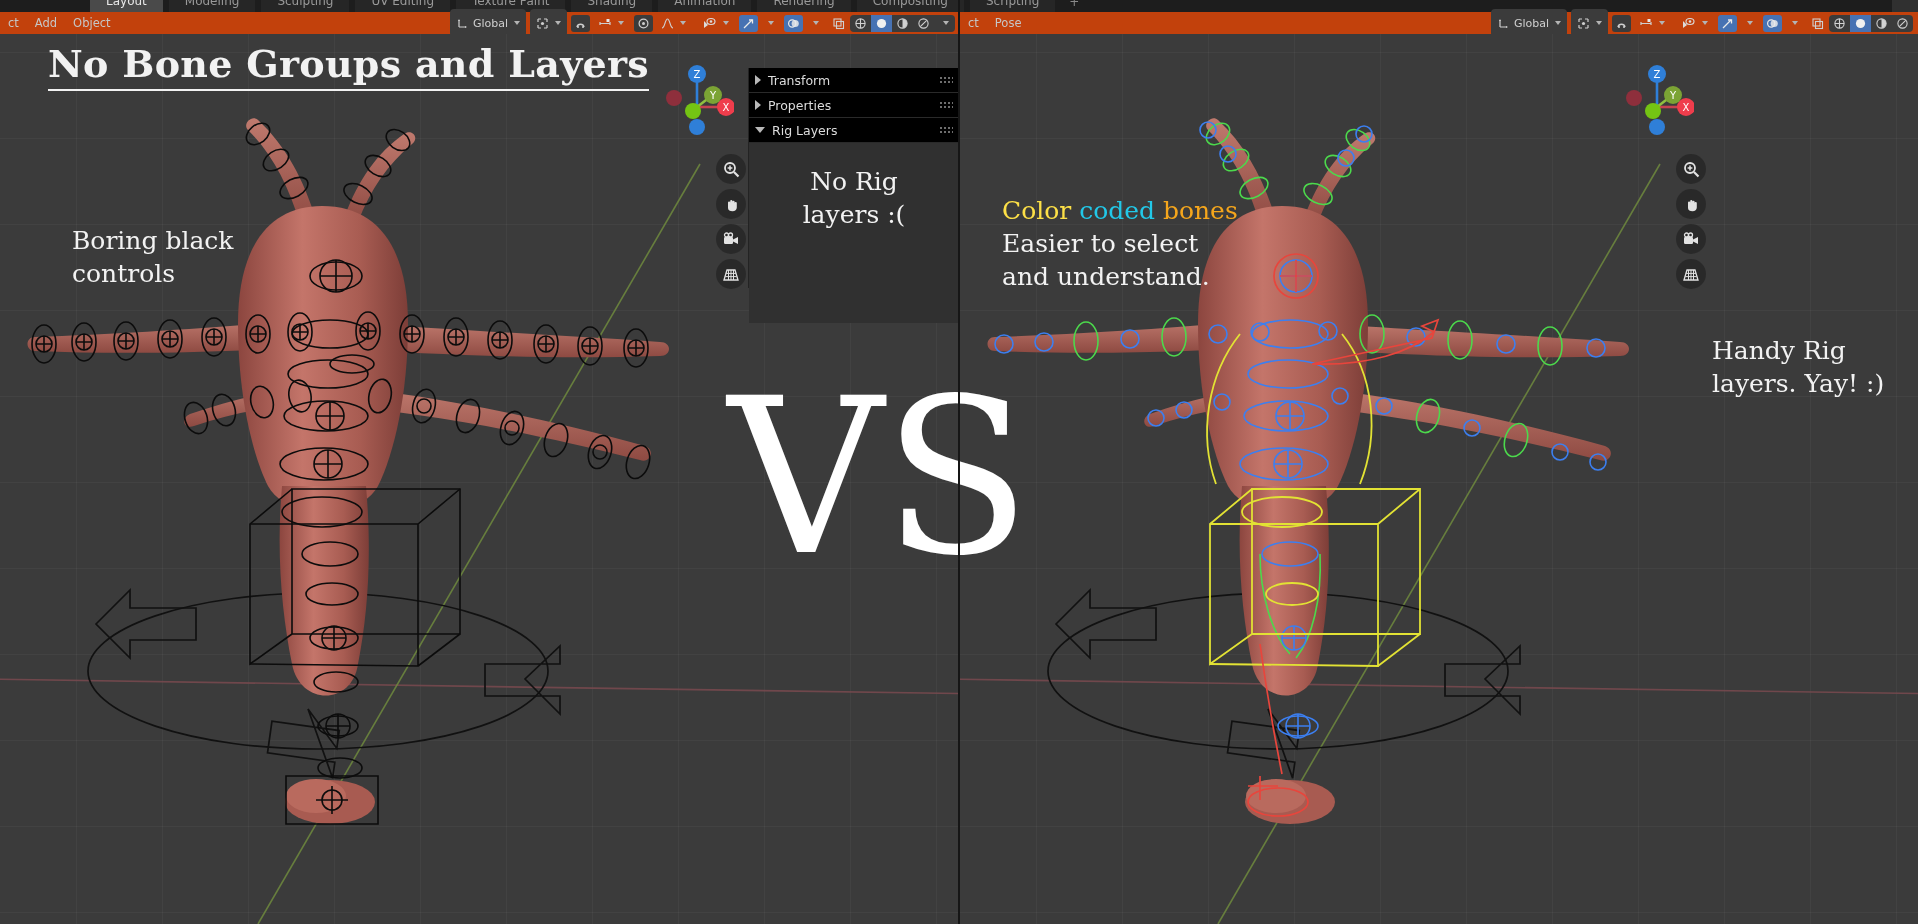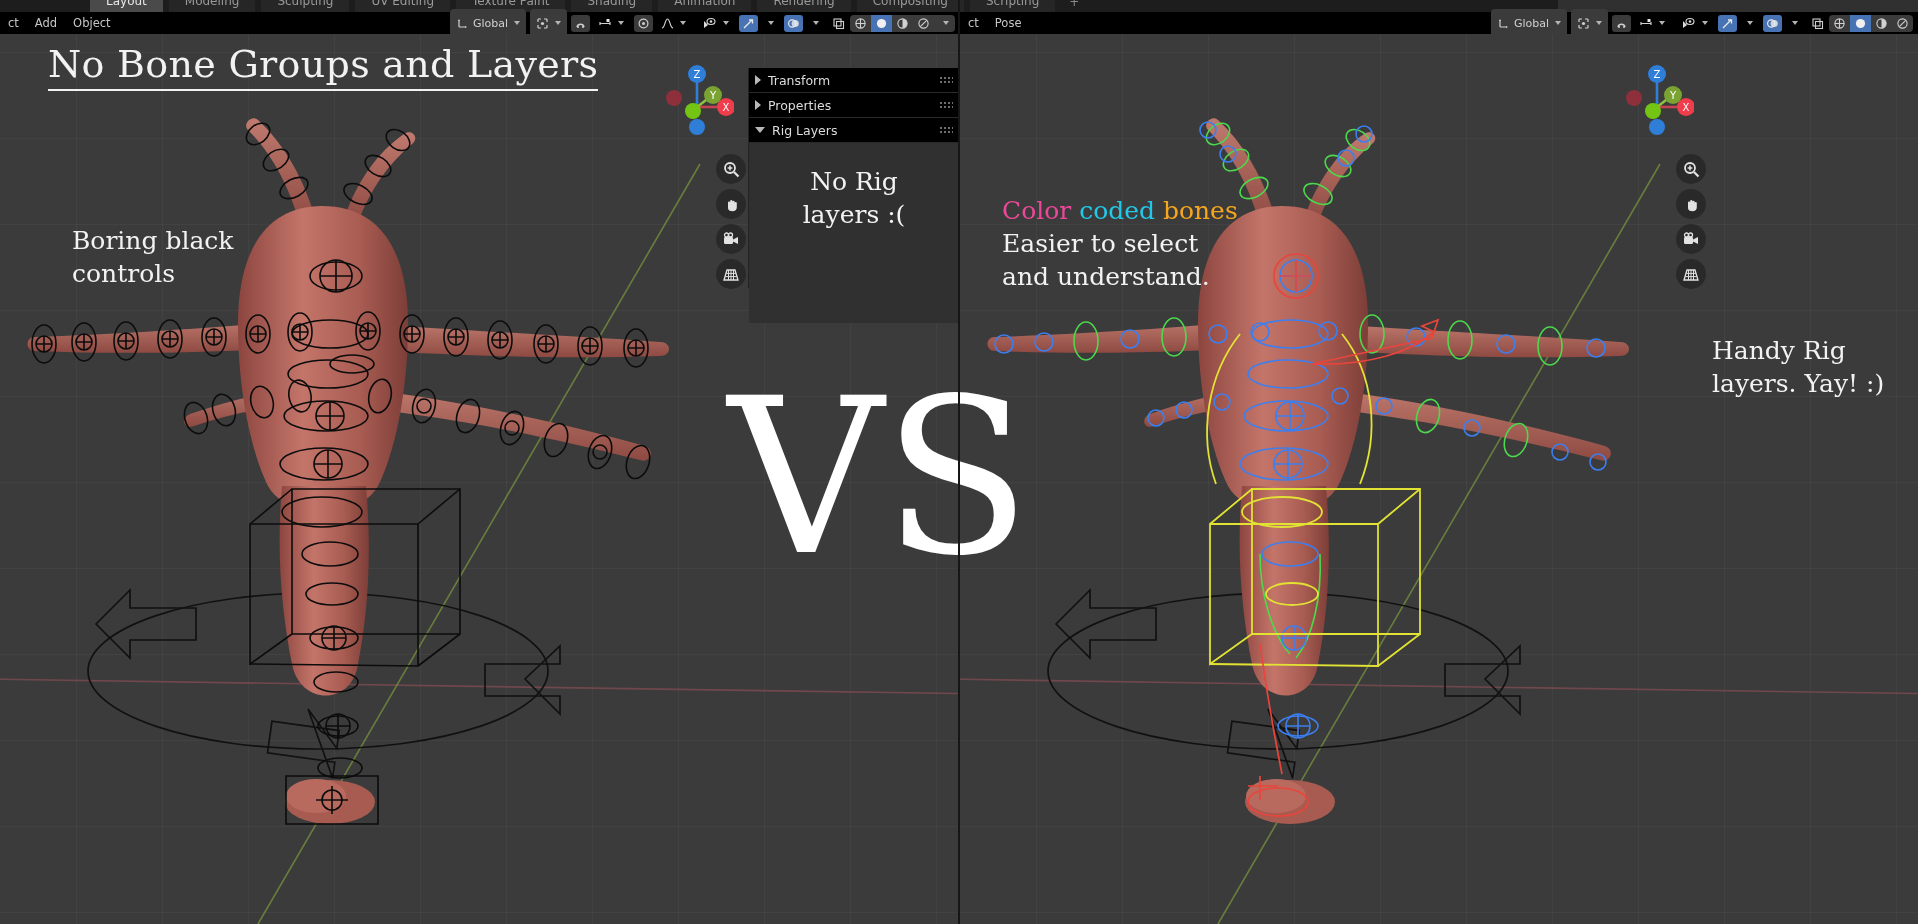--- a/index.html
+++ b/index.html
@@ -1,27 +1,27 @@
 <!DOCTYPE html>
 <html><head>
 <meta charset="utf-8">
 <style>
   html,body{margin:0;padding:0;background:#1d1d1d;}
   body{width:1918px;height:924px;overflow:hidden;font-family:"DejaVu Sans",sans-serif;}
   .app{position:relative;width:1918px;height:924px;background:#303030;}
 
   
-  .topbar{position:absolute;left:0;top:0;width:1558px;height:12px;background:#1d1d1d;overflow:hidden;}
+  .topbar{position:absolute;left:0;top:0;width:1872px;height:12px;background:#1d1d1d;overflow:hidden;padding-left:20px;}
   .topbar .tabs{position:absolute;left:90px;top:-8px;display:flex;gap:6px;}
   .topbar .tab{font-size:12px;color:#9a9a9a;padding:3px 16px 4px;border-radius:4px 4px 0 0;background:#262626;white-space:nowrap;line-height:13px;}
   .topbar .tab.active{background:#4a4a4a;color:#e8e8e8;}
   .topbar .plus{font-size:12px;color:#8a8a8a;padding:3px 8px;}
 
   
-  .hdr{position:absolute;top:12px;height:22px;background:#000000;border-bottom:1px solid #232323;display:flex;align-items:center;}
+  .hdr{position:absolute;top:12px;height:22px;background:#c2410c;border-bottom:1px solid #232323;display:flex;align-items:center;}
   .hdr.left{left:0;width:960px;}
   .hdr.right{left:960px;width:958px;}
   .mnu{font-size:11.5px;color:#c6c6c6;padding:2px 8px;border-radius:3px;white-space:nowrap;}
   .mnu.clip{overflow:hidden;}
   .spacer{flex:1 1 auto;}
   .pill{display:flex;align-items:center;gap:4px;background:#3b3b3b;border-radius:4px;padding:6px 6px;height:16px;margin-right:4px;}
   .pill.flat{background:transparent;}
   .pill .lbl{font-size:11px;color:#cfcfcf;}
   .chev{display:inline-block;width:0;height:0;border-left:3.5px solid transparent;border-right:3.5px solid transparent;border-top:4px solid #b4b4b4;margin-left:2px;}
   .btnsm{width:19px;height:17px;border-radius:3px;background:#3b3b3b;display:flex;align-items:center;justify-content:center;margin-right:2px;}
@@ -523,21 +523,21 @@
           </svg>
       </div>
       <div class="vtool">
         <svg width="18" height="15" viewBox="0 0 18 15">
             <path d="M2 13 L5 3 L13 3 L16 13 Z" fill="none" stroke="#e2e2e2" stroke-width="1.3"></path>
             <path d="M4.1 6.4h9.8M3.3 9.6h11.4M6.5 3v10M11.5 3v10M9 3v10" stroke="#e2e2e2" stroke-width="1"></path>
           </svg>
       </div>
     </div>
 
-    <div class="bigtitle serif" style="left:48px;top:10px;">
+    <div class="bigtitle serif" style="left:48px;top:10px;font-weight:bold;">
       <u>No Bone Groups and Layers</u>
     </div>
     <div class="note serif" style="left:72px;top:190px;white-space:pre-line;">Boring black
 controls</div>
   </div>
 
   <div class="vp right">
     <div class="vpbg"></div>
     <div class="grid"></div>
 
@@ -698,21 +698,21 @@
         <svg width="18" height="15" viewBox="0 0 18 15">
             <path d="M2 13 L5 3 L13 3 L16 13 Z" fill="none" stroke="#e2e2e2" stroke-width="1.3"></path>
             <path d="M4.1 6.4h9.8M3.3 9.6h11.4M6.5 3v10M11.5 3v10M9 3v10" stroke="#e2e2e2" stroke-width="1"></path>
           </svg>
       </div>
     </div>
 
 
     <div class="note serif" style="left:42px;top:160px;">
       <div>
-        <span id="cw1" style="color: #ec4899;">Color</span>
+        <span id="cw1" style="color: #fde047;">Color</span>
         <span id="cw2" style="color: rgb(34, 200, 232);">coded</span>
         <span id="cw3" style="color: rgb(245, 166, 28);">bones</span>
       </div>
       <div>Easier to select</div>
       <div>and understand.</div>
     </div>
   </div>
 
   <div class="note serif" style="position:absolute;left:1712px;top:334px;white-space:pre-line;z-index:5;">Handy Rig
 layers. Yay! :)</div>

